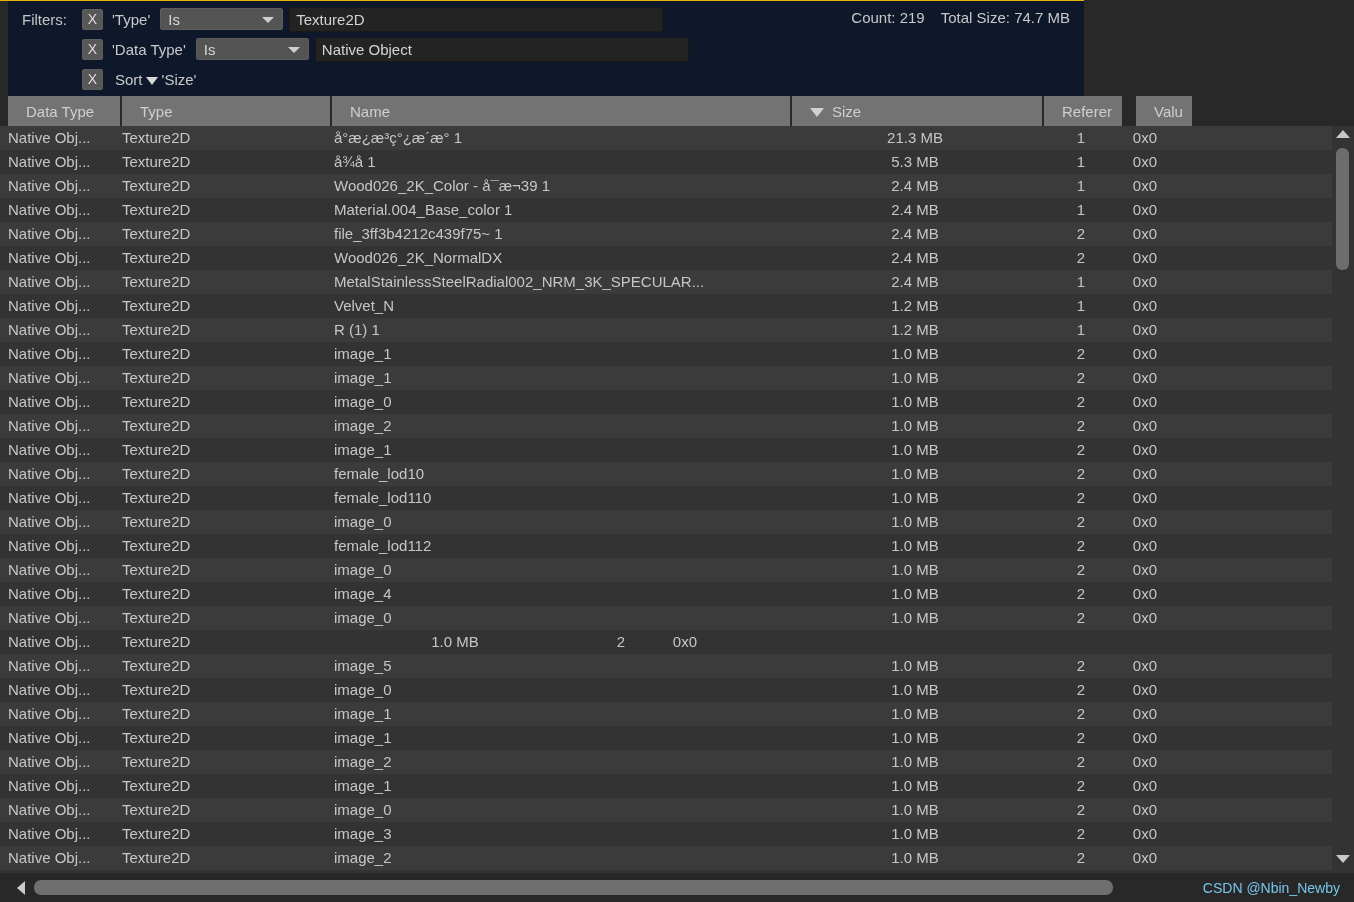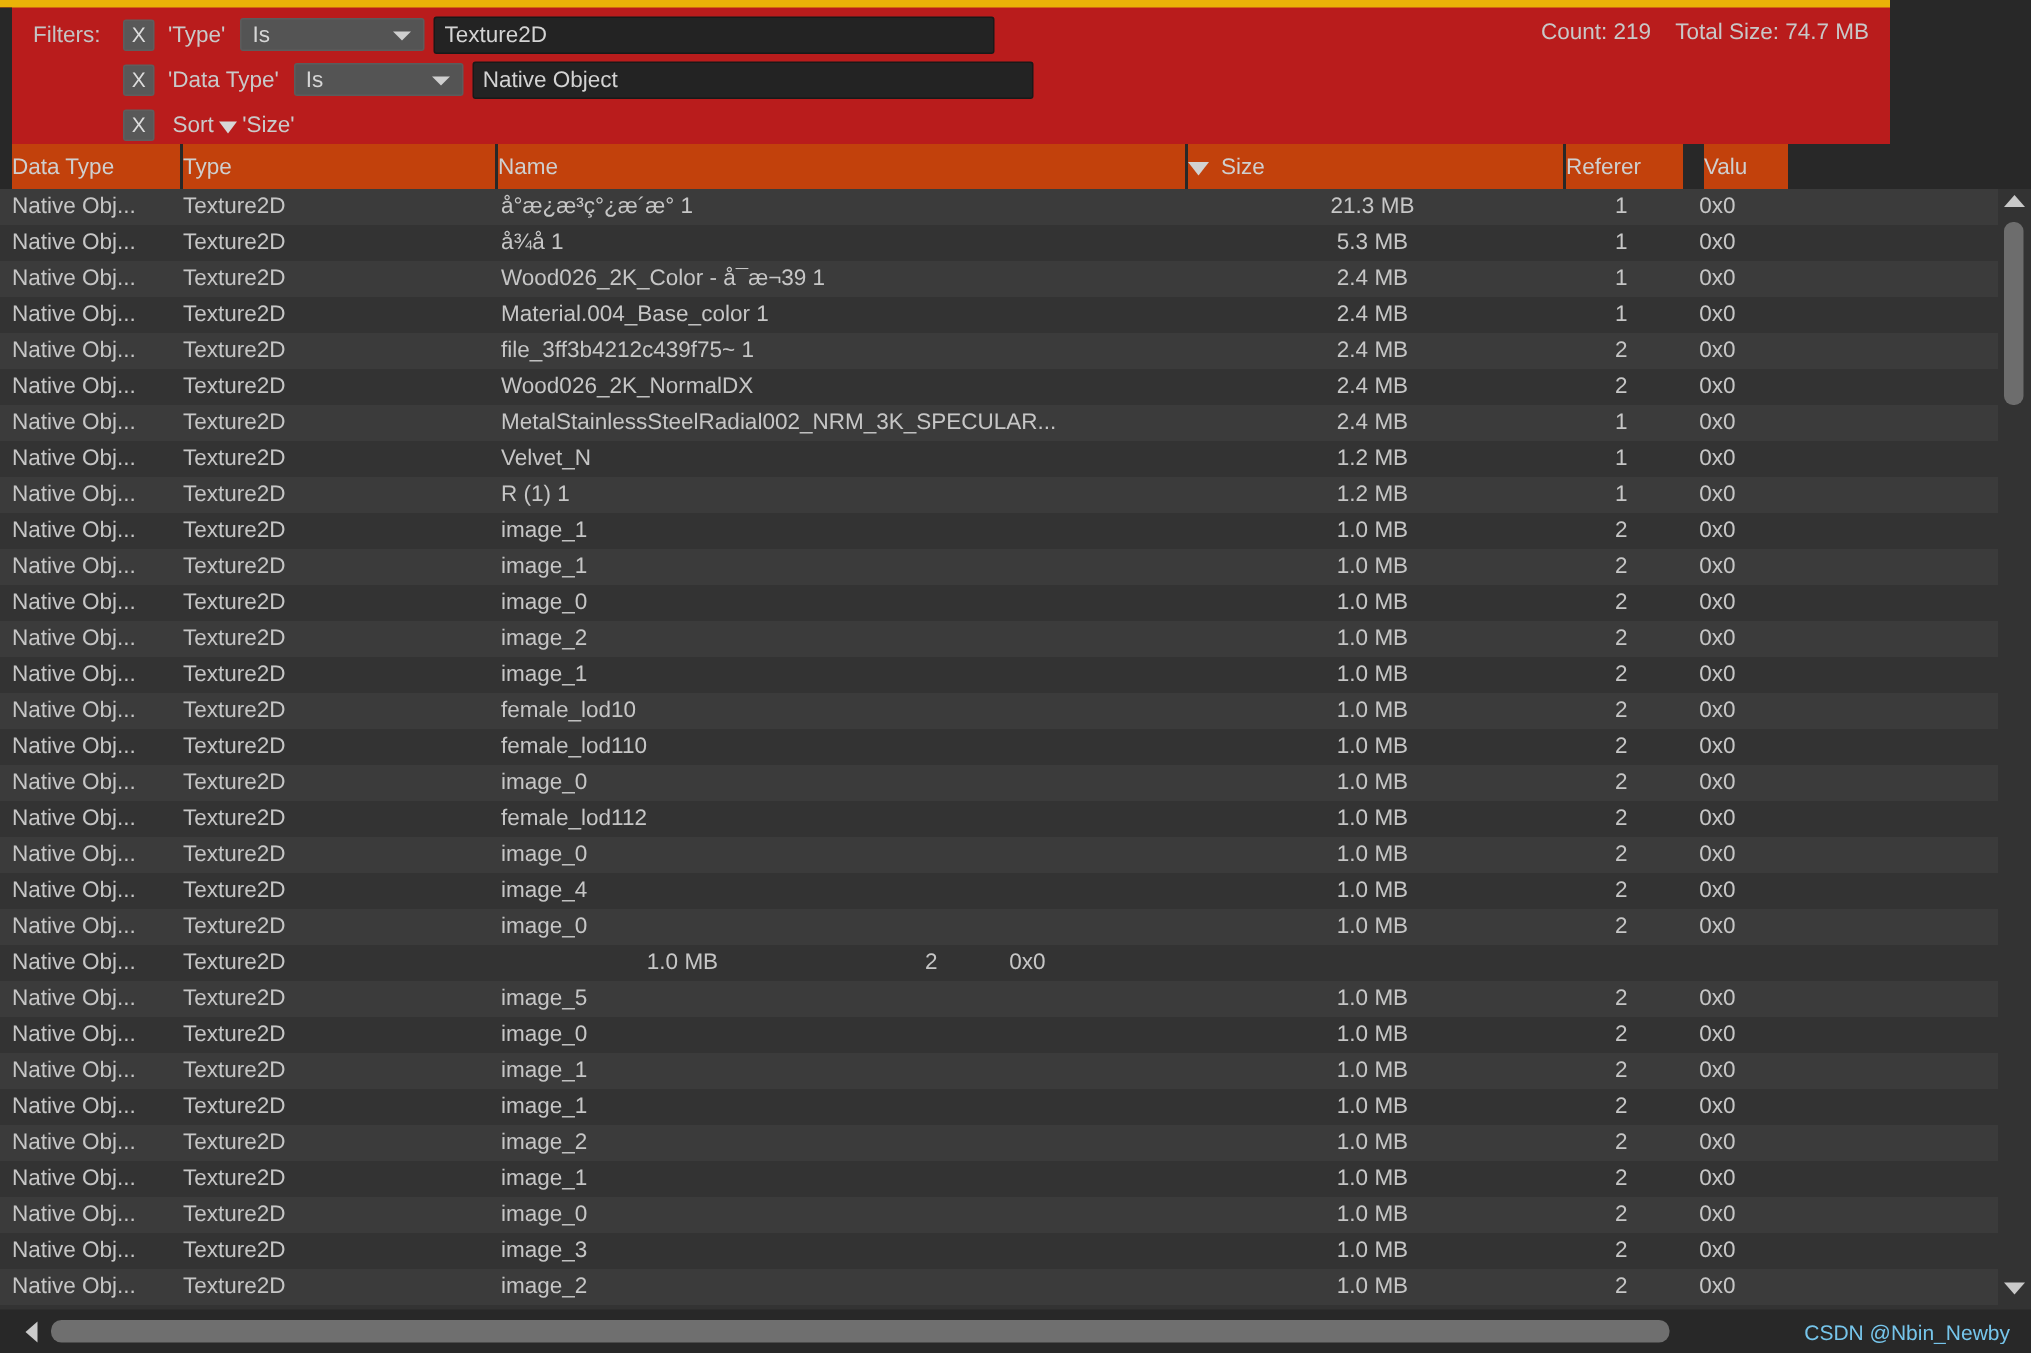--- a/index.html
+++ b/index.html
@@ -17,24 +17,24 @@
     width: 1354px;
     height: 902px;
     background: #282828;
     color: #c8c8c8;
   }
 
   
   .filter-bar {
     position: absolute;
     left: 0; top: 0;
-    width: 1260px;
+    width: 1084px;
     height: 96px;
-    background: #b91c1c;
-    border-top: 5px solid #eab308;
+    background: #0f172a;
+    border-top: 1px solid #eab308;
   }
   .filter-bar::before {
     content: "";
     position: absolute;
     left: 0; top: 0;
     width: 8px; height: 96px;
     background: #282828;
   }
 
   .filter-row {
@@ -164,27 +164,27 @@
     background: #282828;
     display: flex;
   }
   .thead::before {
     content:"";
     position:absolute; left:0; top:0; bottom:0; width:8px;
     background:#282828; z-index:3;
   }
   .th {
     height: 30px;
-    background: #c2410c;
+    background: #737373;
     border-right: 2px solid #282828;
     font-size: 15px;
     color: #cfcfcf;
     display: flex;
     align-items: center;
-    padding-left: 0;
+    padding-left: 18px;
     cursor: default;
     overflow: hidden;
     white-space: nowrap;
     flex: 0 0 auto;
   }
   .th.first { margin-left: 8px; }
   .th-sort-caret {
     display: inline-block;
     width: 0; height: 0;
     border-left: 7px solid transparent;

